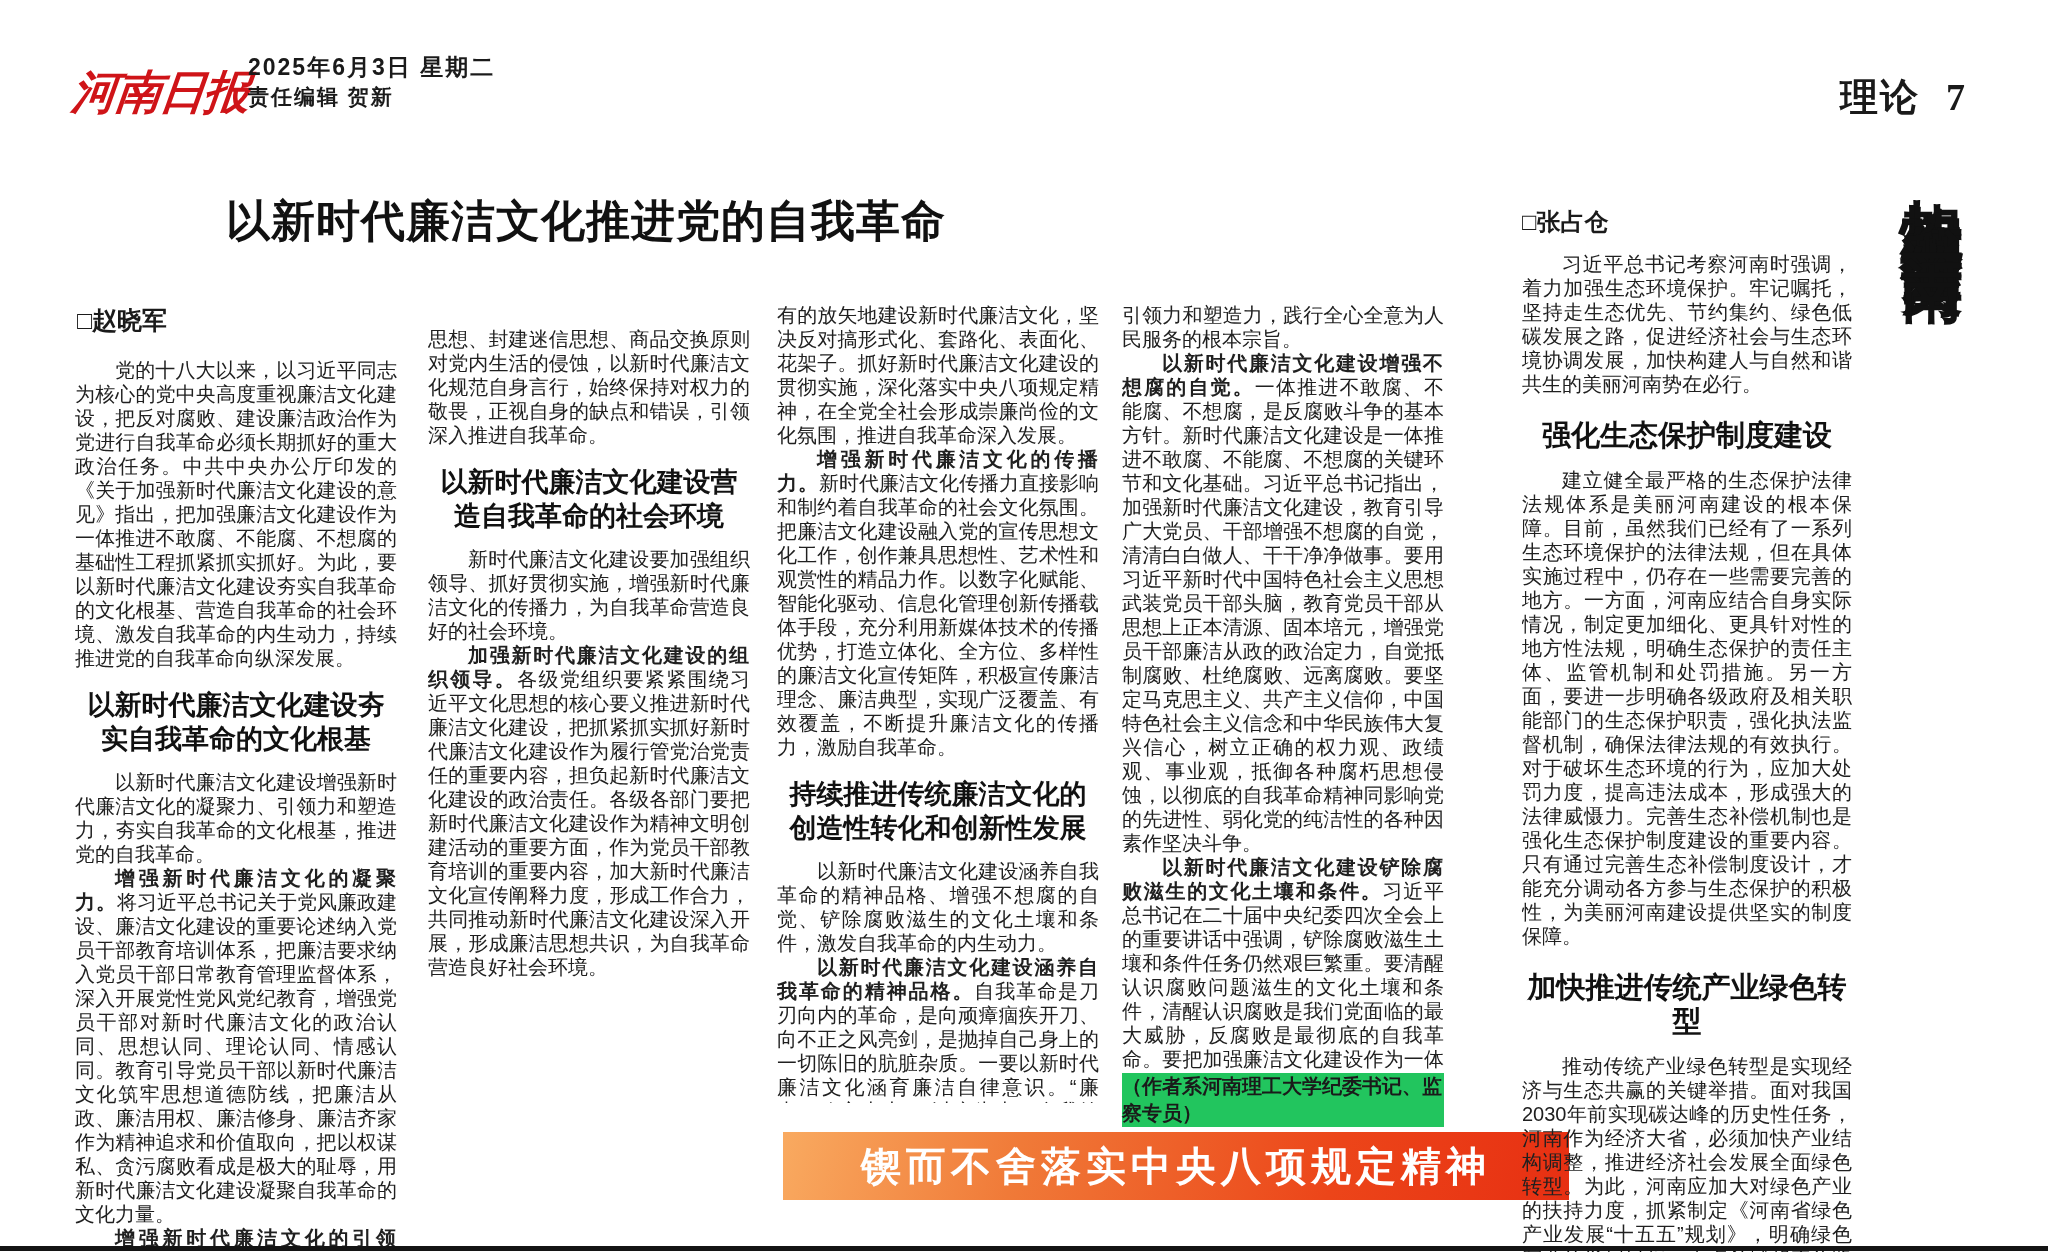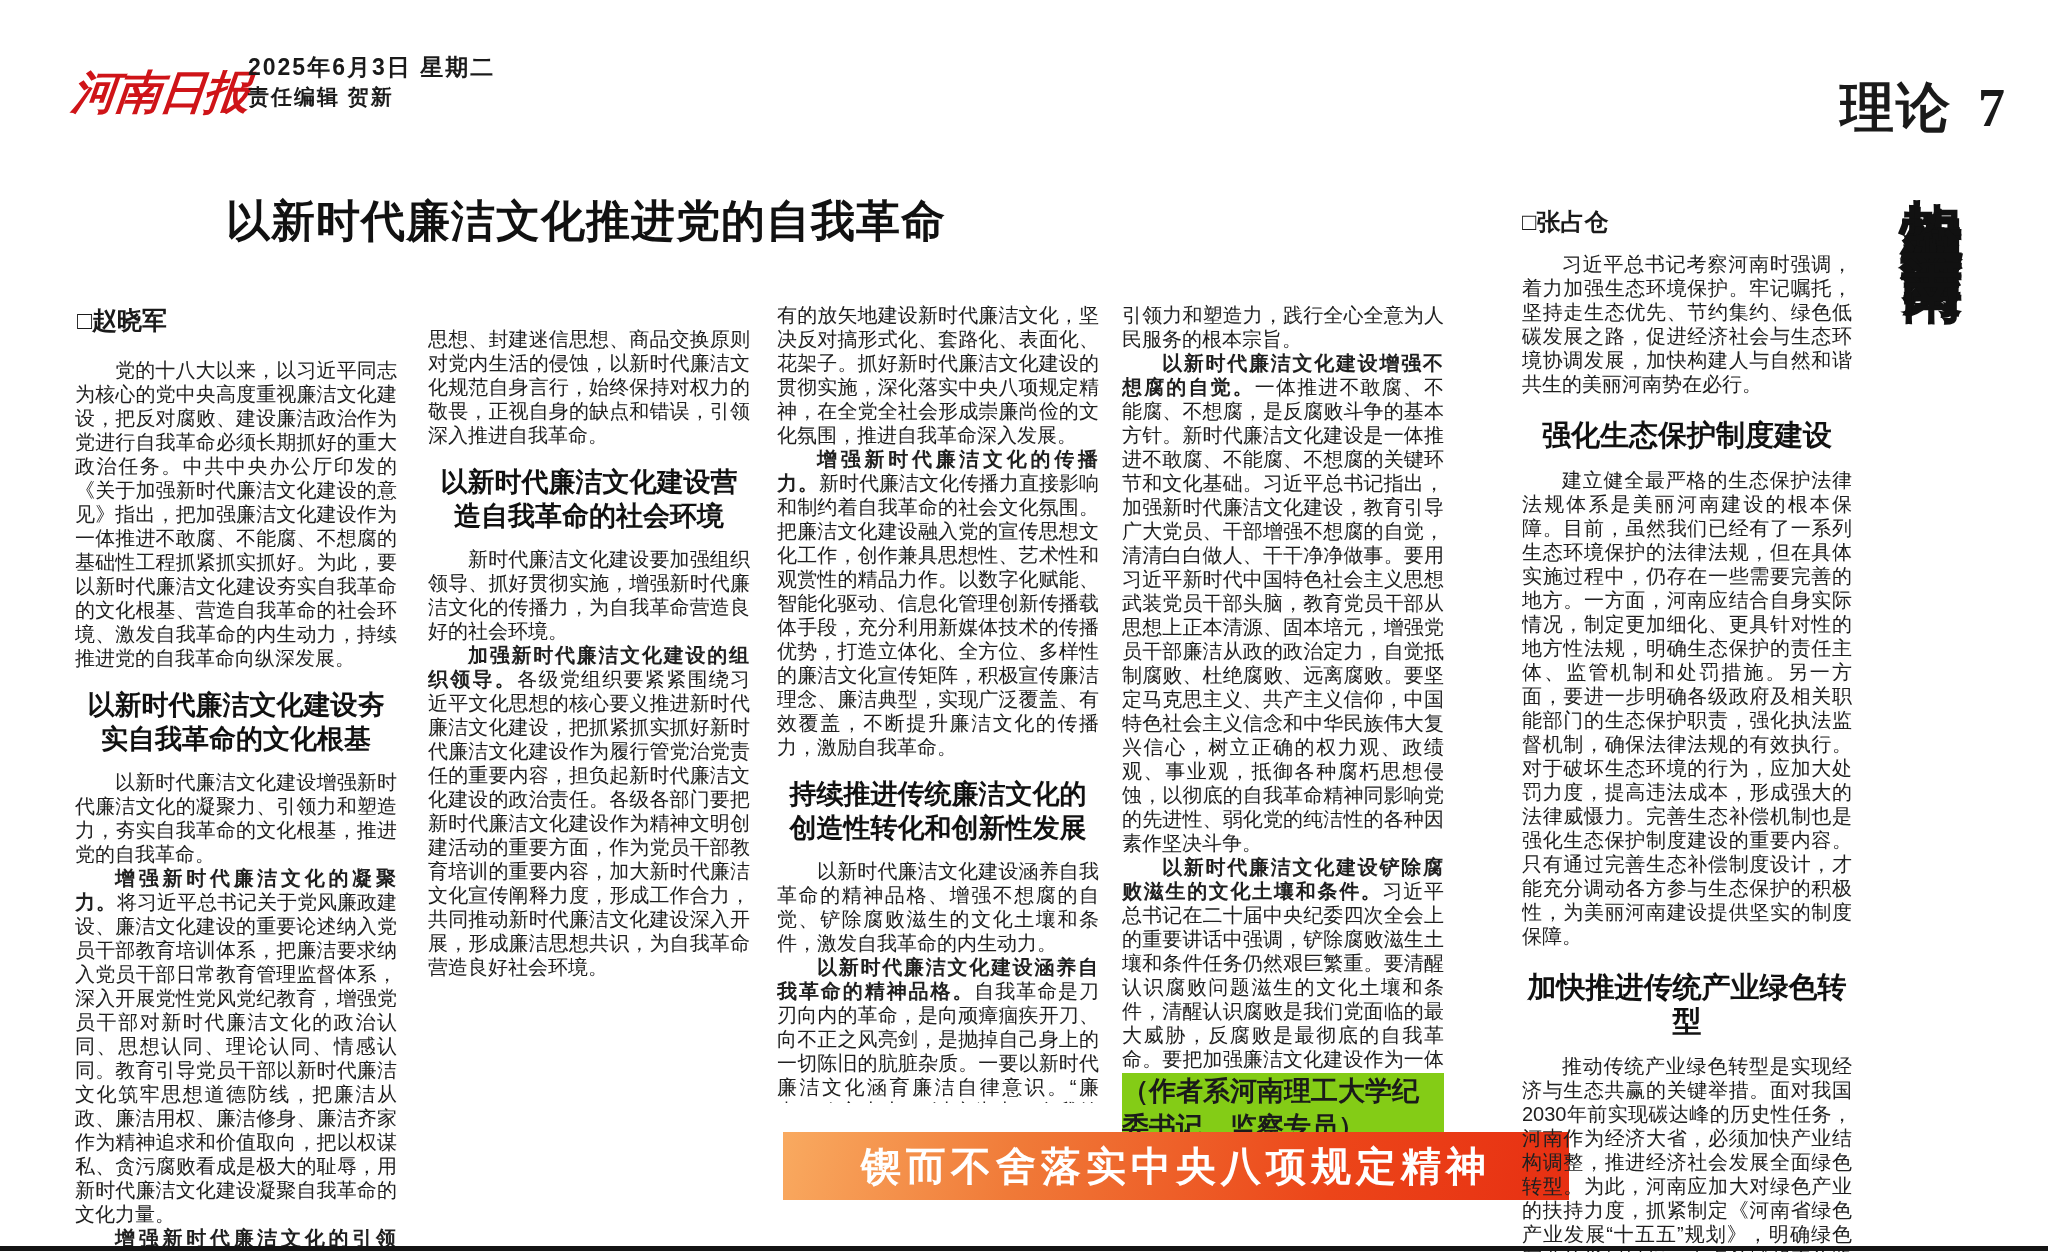--- a/index.html
+++ b/index.html
@@ -12,21 +12,21 @@
     position:absolute;left:72px;top:62px;width:170px;height:60px;
     font-size:46px;font-weight:900;font-style:italic;
     color:var(--logo-red,#cf1418);transform:skewX(-6deg);
     letter-spacing:-2px;white-space:nowrap;
   }
   .dateline{position:absolute;left:248px;top:52px;line-height:30px;}
   .dateline .d1{font-size:23px;font-weight:700;letter-spacing:2px;}
   .dateline .d2{font-size:21px;font-weight:700;letter-spacing:2px;}
   .section-label{
     position:absolute;left:1840px;top:72px;width:170px;
-    font-family:"Liberation Serif", serif;font-weight:700;font-size:54px;
+    font-family:"Liberation Serif", serif;font-weight:700;font-size:38px;
     white-space:nowrap;letter-spacing:2px;
   }
   .section-label .num{margin-left:26px;}
   
   .headline{
     position:absolute;left:75px;top:192px;width:1022px;
     text-align:center;font-size:44px;font-weight:900;letter-spacing:1px;
     white-space:nowrap;color:#111;font-family:Liberation Mono, monospace;
   }
   .author-line{
@@ -42,21 +42,21 @@
   #col3{left:1122px;top:303px;height:780px;}
   .news-col p.para{margin:0;text-indent:2em;}
   .news-col p.para.no-indent{text-indent:0;}
   .news-col .lead{font-weight:700;letter-spacing:1px;}
   .subhead{
     margin:18px 0 14px 0;text-align:center;font-size:27px;line-height:34px;
     font-weight:700;color:#111;text-indent:0;
   }
   .credit-line{
     position:absolute;left:1122px;top:1073px;width:322px;
-    font-size:27px;font-weight:700;text-align:left;background:#84cc16;
+    font-size:20px;font-weight:700;text-align:left;background:#22c55e;
   }
   
   .banner{
     position:absolute;left:783px;top:1132px;width:786px;height:68px;
     background:linear-gradient(105deg,#f9aa60 0%,#f07a38 30%,#ec4519 70%,#e72f12 100%);
     text-align:center;
   }
   .banner .banner-text{
     font-size:40px;line-height:68px;font-weight:900;color:#ffffff;
     letter-spacing:5px;white-space:nowrap;

